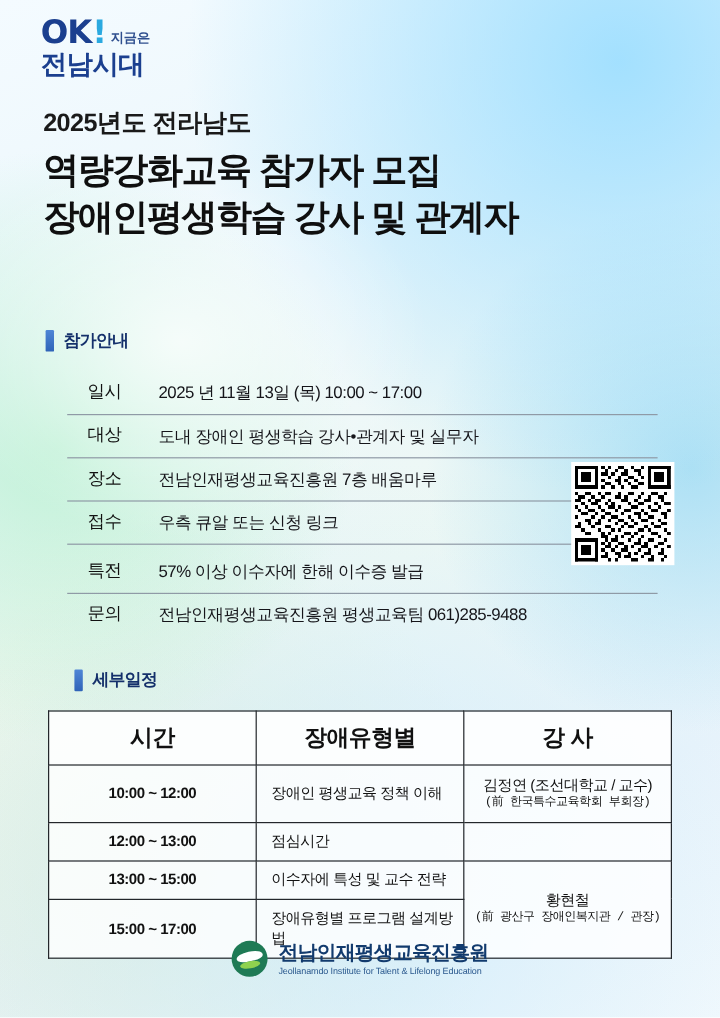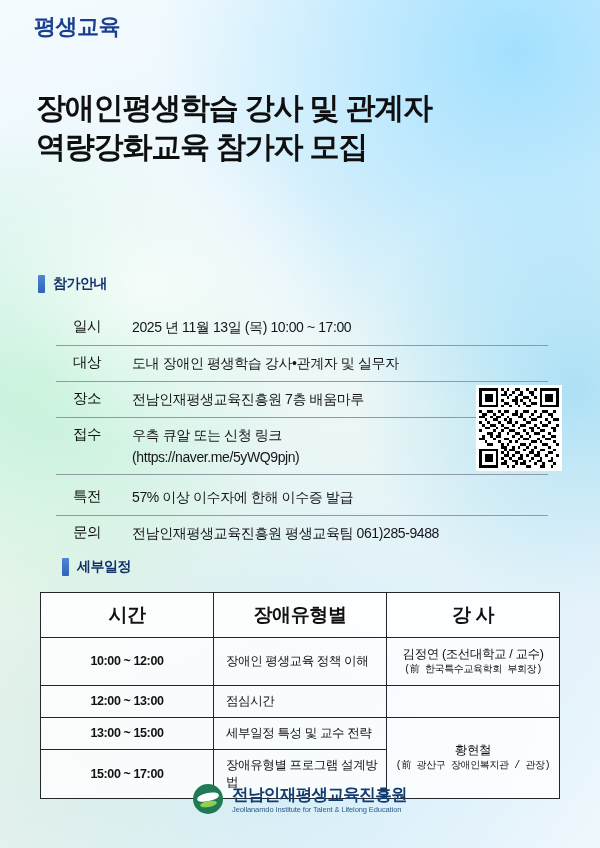--- a/index.html
+++ b/index.html
@@ -275,26 +275,32 @@
     color: #2c5a8f;
     letter-spacing: -0.1px;
   }
 </style>
 </head>
 <body>
 
 <div class="poster">
 
   <div class="logo">
-    <div class="logo-row2">평생교육</div>
+    <div class="logo-row1">
+      <span class="logo-ok">OK</span>
+      <span class="logo-bang">!</span>
+      <span class="logo-sub">지금은</span>
+    </div>
+    <div class="logo-row2">전남시대</div>
   </div>
 
   <div class="title-block">
+    <div class="title-year">2025년도 전라남도</div>
+    <div class="title-main">역량강화교육 참가자 모집</div>
     <div class="title-main">장애인평생학습 강사 및 관계자</div>
-    <div class="title-main">역량강화교육 참가자 모집</div>
   </div>
 
   <div class="sec-head" style="left:38px; top:275px;">
     <span class="sec-bar"></span>
     <span class="sec-label">참가안내</span>
   </div>
 
   <div class="info">
     <div class="info-row">
       <div class="info-key">일시</div>
@@ -305,21 +311,20 @@
       <div class="info-val">도내 장애인 평생학습 강사•관계자 및 실무자</div>
     </div>
     <div class="info-row">
       <div class="info-key">장소</div>
       <div class="info-val">전남인재평생교육진흥원 7층 배움마루</div>
     </div>
     <div class="info-row">
       <div class="info-key">접수</div>
       <div class="info-val">
         <span>우측 큐알 또는 신청 링크</span>
-        <span class="line2">(https://naver.me/5yWQ9pjn)</span>
       </div>
     </div>
     <div class="info-row spacer-top">
       <div class="info-key">특전</div>
       <div class="info-val">57% 이상 이수자에 한해 이수증 발급</div>
     </div>
     <div class="info-row no-line">
       <div class="info-key">문의</div>
       <div class="info-val">전남인재평생교육진흥원 평생교육팀  061)285-9488</div>
     </div>
@@ -547,21 +552,21 @@
           <span class="sm">(前 한국특수교육학회 부회장)</span>
         </td>
       </tr>
       <tr>
         <td class="time">12:00 ~ 13:00</td>
         <td class="content">점심시간</td>
         <td class="lect empty"></td>
       </tr>
       <tr>
         <td class="time">13:00 ~ 15:00</td>
-        <td class="content">세부일정 특성 및 교수 전략</td>
+        <td class="content">이수자에 특성 및 교수 전략</td>
         <td class="lect" rowspan="2">
           <span>황현철</span>
           <span class="sm">(前 광산구 장애인복지관 / 관장)</span>
         </td>
       </tr>
       <tr>
         <td class="time">15:00 ~ 17:00</td>
         <td class="content">장애유형별 프로그램 설계방법</td>
       </tr>
     </tbody>

